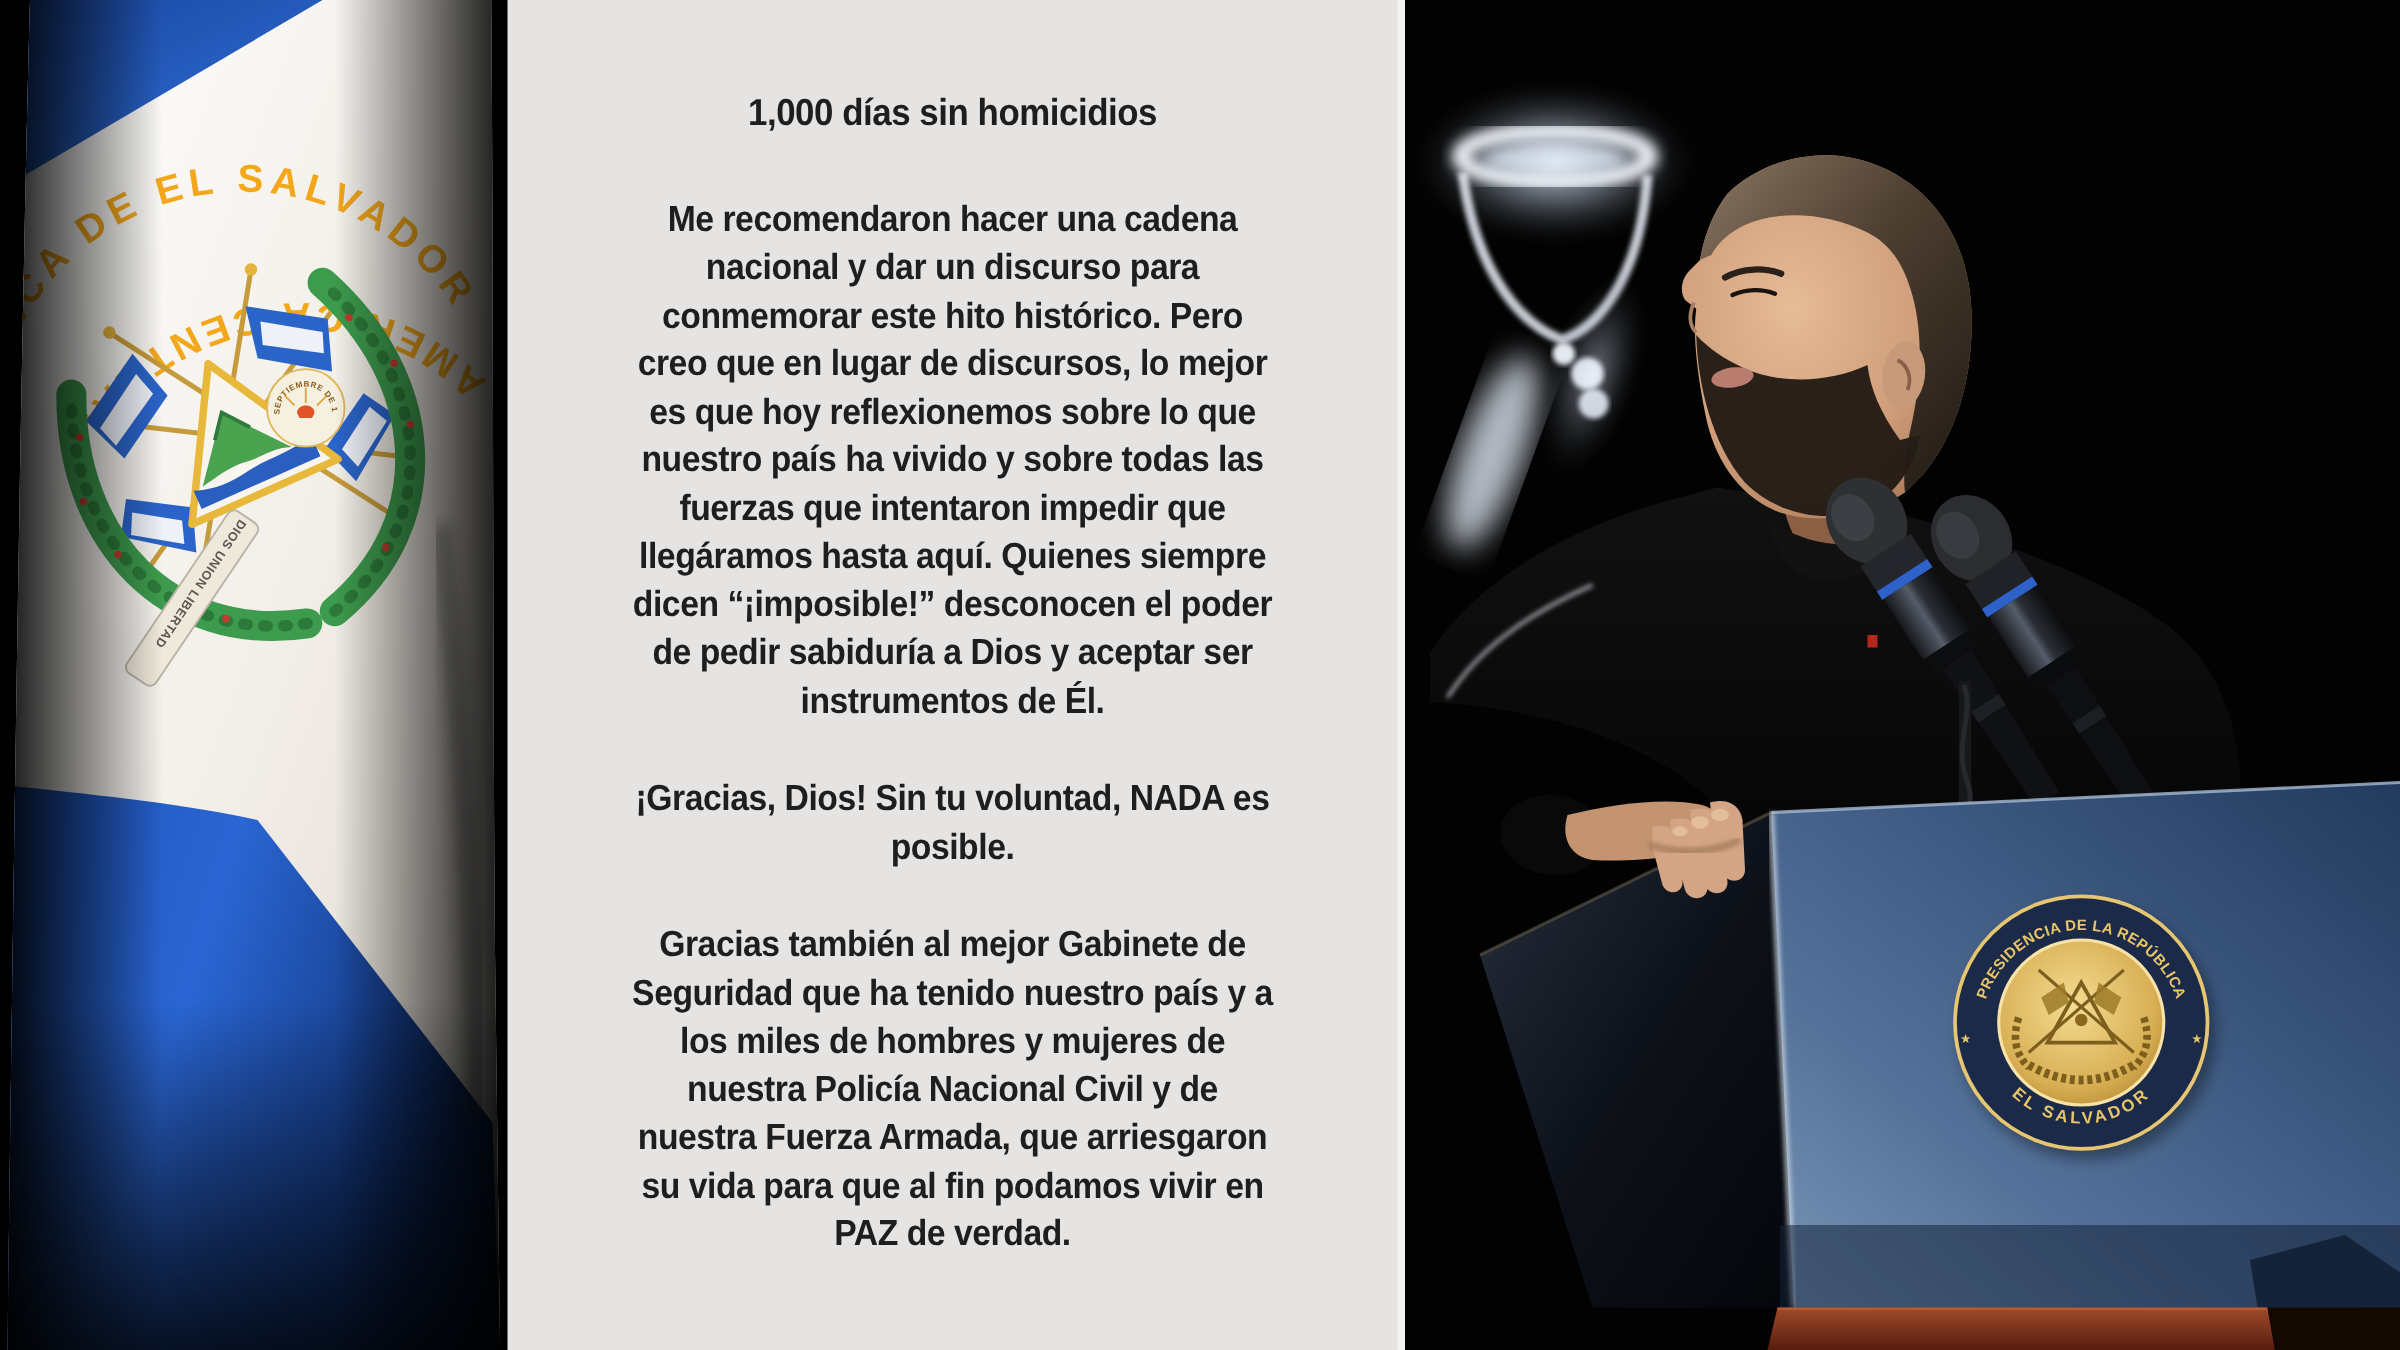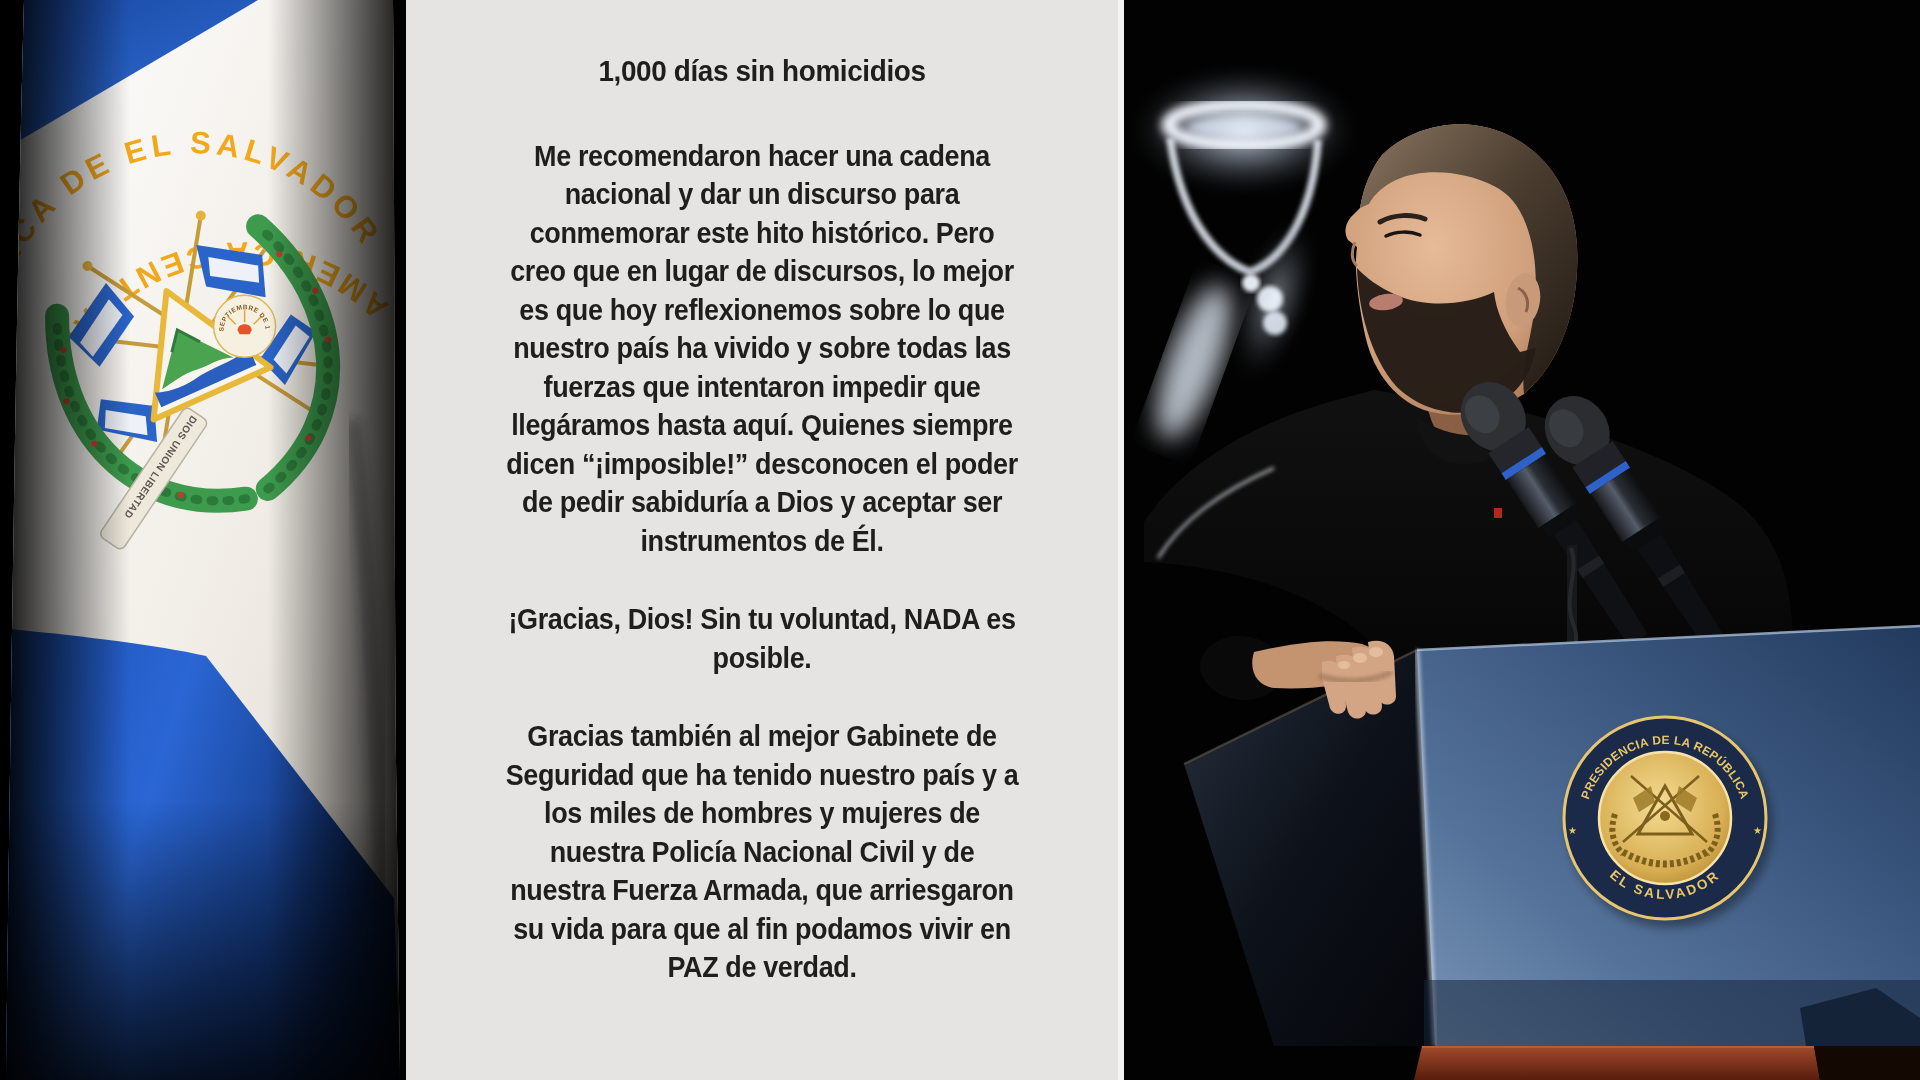--- a/index.html
+++ b/index.html
@@ -5,21 +5,21 @@
   html,body{margin:0;padding:0;background:#000;}
   .canvas{
     position:relative;width:1920px;height:1080px;overflow:hidden;
     display:flex;font-family:"Liberation Sans",sans-serif;
   }
   .panel-photo-left{width:406px;height:1080px;flex:0 0 auto;background:#000;}
   .panel-message{
     width:718px;height:1080px;flex:0 0 auto;box-sizing:border-box;
     background:#e6e4e2;border-right:6px solid #f4f3f1;
     display:flex;flex-direction:column;align-items:center;
-    padding-top:52px;
+    padding-top:72px;
   }
   .panel-photo-right{width:796px;height:1080px;flex:0 0 auto;background:#020202;}
   .msg-inner{transform:scaleX(.93);width:700px;}
   .msg-title{
     font-size:30px;line-height:38.5px;font-weight:bold;color:#1e1e1e;
     text-align:center;margin:0 0 46px 0;letter-spacing:-.4px;
   }
   .para{
     font-size:29px;line-height:38.5px;font-weight:bold;color:#1e1e1e;
     text-align:center;margin:0 0 40px 0;white-space:pre-line;letter-spacing:-.4px;

